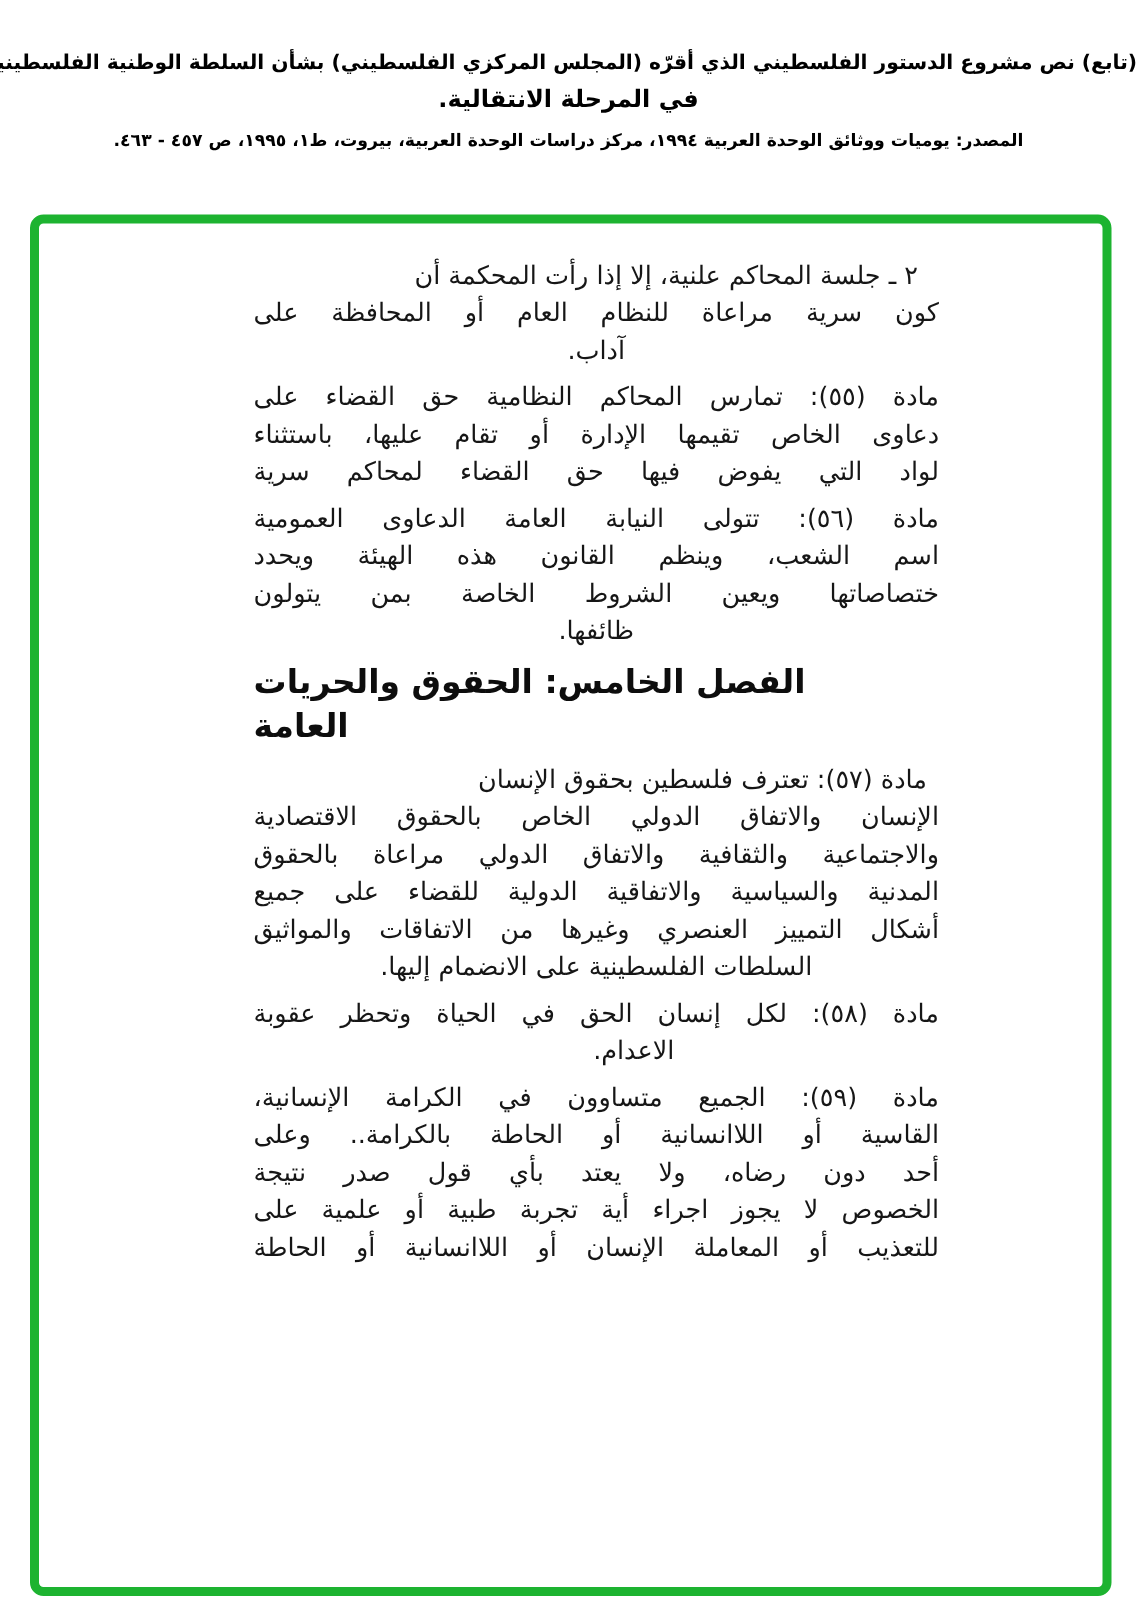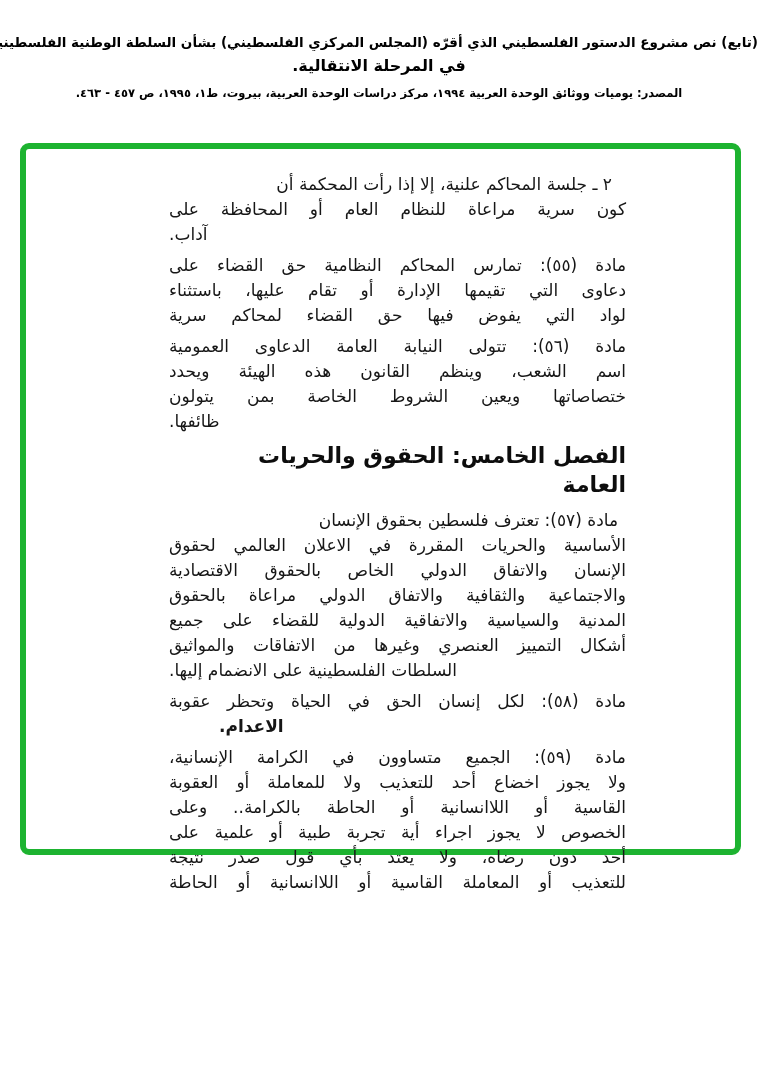--- a/index.html
+++ b/index.html
@@ -50,21 +50,21 @@
     color: #000000;
     line-height: 18px;
     white-space: nowrap;
   }
   
   .document-frame {
     position: absolute;
     left: 20px;
     top: 143px;
     width: 721px;
-    height: 712px;
+    height: 921px;
     box-sizing: border-box;
     border: 6px solid #1db330;
     border-radius: 9px;
     background: #ffffff;
   }
   .document-text {
     position: absolute;
     left: 143px;   
     top: 23px;
     width: 457px;
@@ -82,22 +82,22 @@
     color: #0d0d0d;
   }
   .line { direction: rtl; }
   .line-justify {
     text-align: justify;
     text-align-last: justify;
     text-justify: inter-word;
     white-space: normal;
   }
   .line-right  { text-align: right; }
-  .line-left   { text-align: left; }
-  .line-center { text-align: right; }
+  .line-left   { text-align: center; }
+  .line-center { text-align: left; }
 </style>
 </head>
 <body>
 
 <div class="page">
 
   <div class="header">
     <div class="header-title">(تابع) نص مشروع الدستور الفلسطيني الذي أقرّه (المجلس المركزي الفلسطيني) بشأن السلطة الوطنية الفلسطينية</div>
     <div class="header-subtitle">في المرحلة الانتقالية.</div>
     <div class="source-citation">المصدر: يوميات ووثائق الوحدة العربية ١٩٩٤، مركز دراسات الوحدة العربية، بيروت، ط١، ١٩٩٥، ص ٤٥٧ - ٤٦٣.</div>
@@ -105,50 +105,48 @@
 
   <div class="document-frame">
     <div class="document-text" id="doc-content">
         <div class="paragraph">
           <div class="line line-right" style="padding-right: 14px;">٢ ـ جلسة المحاكم علنية، إلا إذا رأت المحكمة أن</div>
           <div class="line line-justify">كون سرية مراعاة للنظام العام أو المحافظة على</div>
           <div class="line line-left">آداب.</div>
         </div>
         <div class="paragraph">
           <div class="line line-justify">مادة (٥٥): تمارس المحاكم النظامية حق القضاء على</div>
-          <div class="line line-justify">دعاوى التي تقيمها الإدارة أو تقام عليها، باستثناء</div>
+          <div class="line line-justify">دعاوى الخاص تقيمها الإدارة أو تقام عليها، باستثناء</div>
           <div class="line line-justify">لواد التي يفوض فيها حق القضاء لمحاكم سرية</div>
         </div>
         <div class="paragraph">
           <div class="line line-justify">مادة (٥٦): تتولى النيابة العامة الدعاوى العمومية</div>
           <div class="line line-justify">اسم الشعب، وينظم القانون هذه الهيئة ويحدد</div>
           <div class="line line-justify">ختصاصاتها ويعين الشروط الخاصة بمن يتولون</div>
           <div class="line line-left">ظائفها.</div>
         </div>
         <div class="heading">
           <div class="line line-center">الفصل الخامس: الحقوق والحريات</div>
           <div class="line line-center">العامة</div>
         </div>
         <div class="paragraph">
           <div class="line line-right" style="padding-right: 8px;">مادة (٥٧): تعترف فلسطين بحقوق الإنسان</div>
-          <div class="line line-justify">الأساسية والحريات المقررة في الاعلان العالمي لحقوق</div>
           <div class="line line-justify">الإنسان والاتفاق الدولي الخاص بالحقوق الاقتصادية</div>
           <div class="line line-justify">والاجتماعية والثقافية والاتفاق الدولي مراعاة بالحقوق</div>
           <div class="line line-justify">المدنية والسياسية والاتفاقية الدولية للقضاء على جميع</div>
           <div class="line line-justify">أشكال التمييز العنصري وغيرها من الاتفاقات والمواثيق</div>
           <div class="line line-left">السلطات الفلسطينية على الانضمام إليها.</div>
         </div>
         <div class="paragraph">
           <div class="line line-justify">مادة (٥٨): لكل إنسان الحق في الحياة وتحظر عقوبة</div>
-          <div class="line line-left" style="padding-left: 50px; font-weight: bold;">الاعدام.</div>
+          <div class="line line-left" style="padding-left: 50px;">الاعدام.</div>
         </div>
         <div class="paragraph">
           <div class="line line-justify">مادة (٥٩): الجميع متساوون في الكرامة الإنسانية،</div>
-          <div class="line line-justify">ولا يجوز اخضاع أحد للتعذيب ولا للمعاملة أو العقوبة</div>
           <div class="line line-justify">القاسية أو اللاانسانية أو الحاطة بالكرامة.. وعلى</div>
+          <div class="line line-justify">أحد دون رضاه، ولا يعتد بأي قول صدر نتيجة</div>
           <div class="line line-justify">الخصوص لا يجوز اجراء أية تجربة طبية أو علمية على</div>
-          <div class="line line-justify">أحد دون رضاه، ولا يعتد بأي قول صدر نتيجة</div>
-          <div class="line line-justify">للتعذيب أو المعاملة القاسية أو اللاانسانية أو الحاطة</div>
+          <div class="line line-justify">للتعذيب أو المعاملة الإنسان أو اللاانسانية أو الحاطة</div>
         </div>
       </div>
   </div>
 
 </div>
 
 </body></html>

